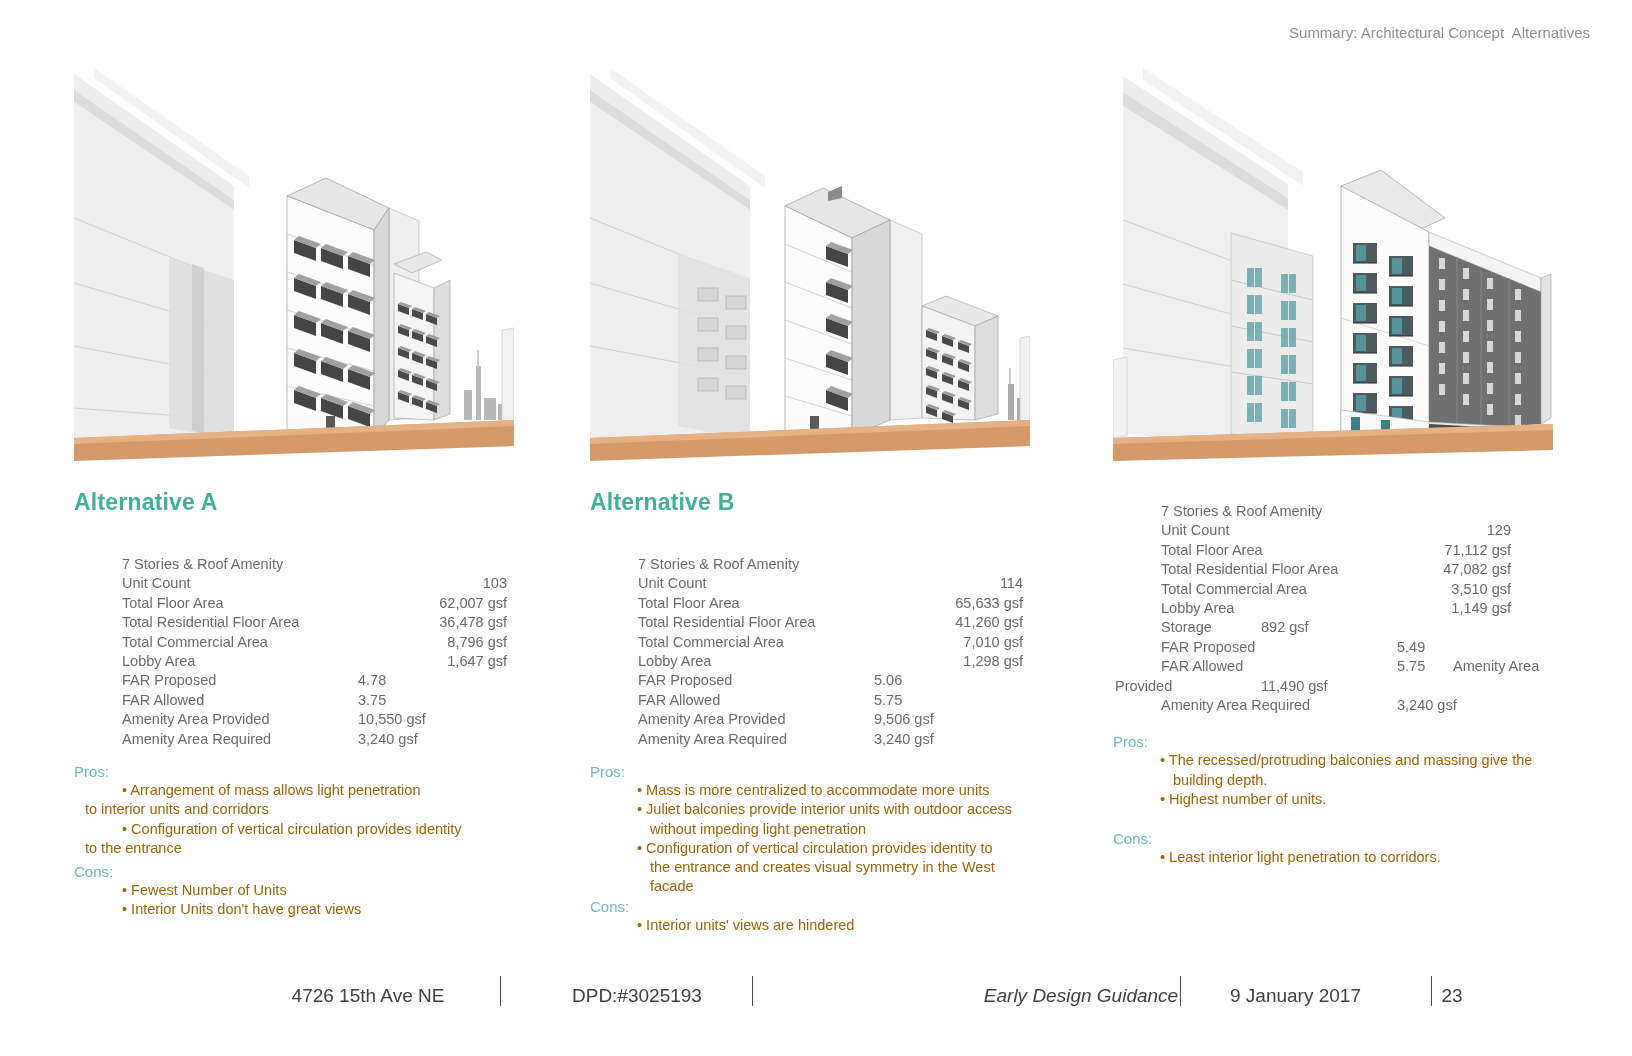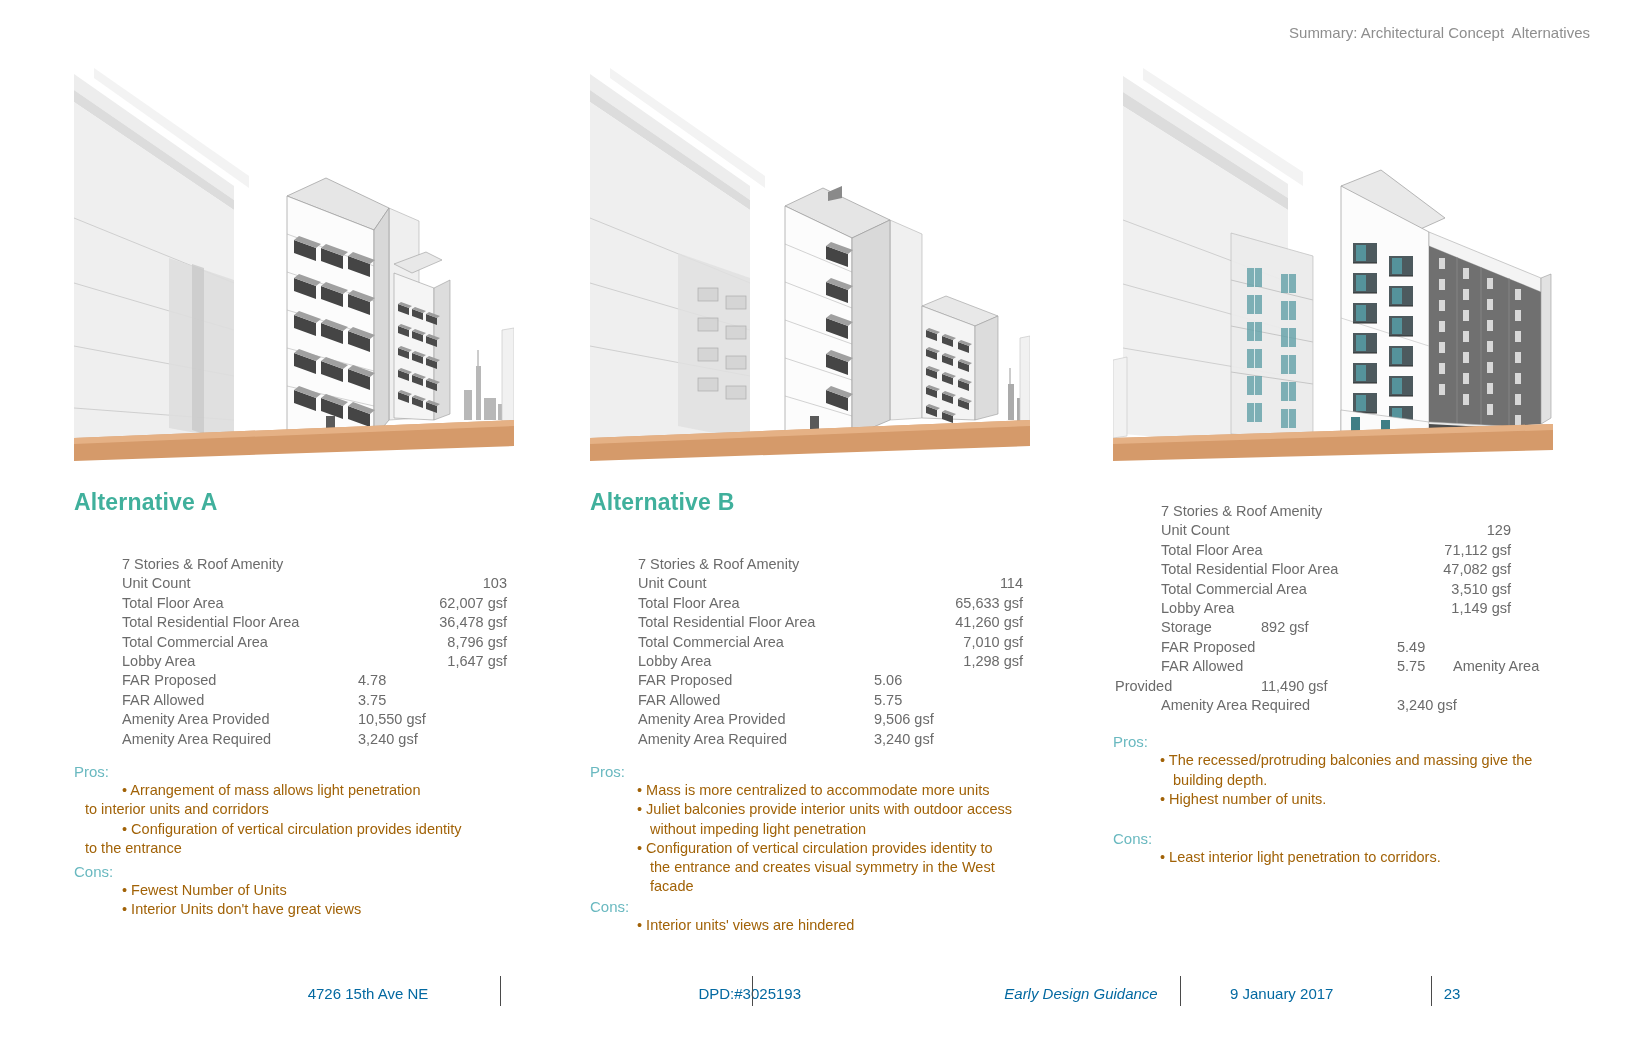--- a/index.html
+++ b/index.html
@@ -35,24 +35,24 @@
   .pros-label{margin-top:13px;}
   .col-c .pros-label{margin-top:17px;}
   .cons-label{margin-top:4px;}
   .col-b .cons-label{margin-top:0;}
   .col-c .cons-label{margin-top:20px;}
   .bullets{font-size:14.5px;line-height:19.3px;color:#a16207;}
   .bullet-item{white-space:pre-wrap;}
   .col-a .bullet-item{padding-left:11px;text-indent:37px;}
   .col-b .bullet-item,.col-c .bullet-item{padding-left:60px;text-indent:-13px;}
   .page-footer .ftext{
-    position:absolute;top:985px;font-size:15px;color:#0369a1;
+    position:absolute;top:985px;font-size:19px;color:#404040;
   }
   .f-address{left:268px;width:200px;text-align:center;}
-  .f-permit{left:601px;width:200px;text-align:right;}
+  .f-permit{left:572px;width:200px;text-align:left;}
   .f-title{left:981px;width:200px;text-align:center;font-style:italic;}
   .f-date{left:1230px;width:196px;}
   .f-page{left:1437px;width:30px;text-align:center;}
   .fdiv{position:absolute;top:976px;width:1px;height:30px;background:#4a4a4a;}
   .fdiv1{left:500px}.fdiv2{left:752px}.fdiv3{left:1180px}.fdiv4{left:1431px}
 </style>
 </head>
 <body>
 
 <div class="page-header">Summary: Architectural Concept  Alternatives</div>

